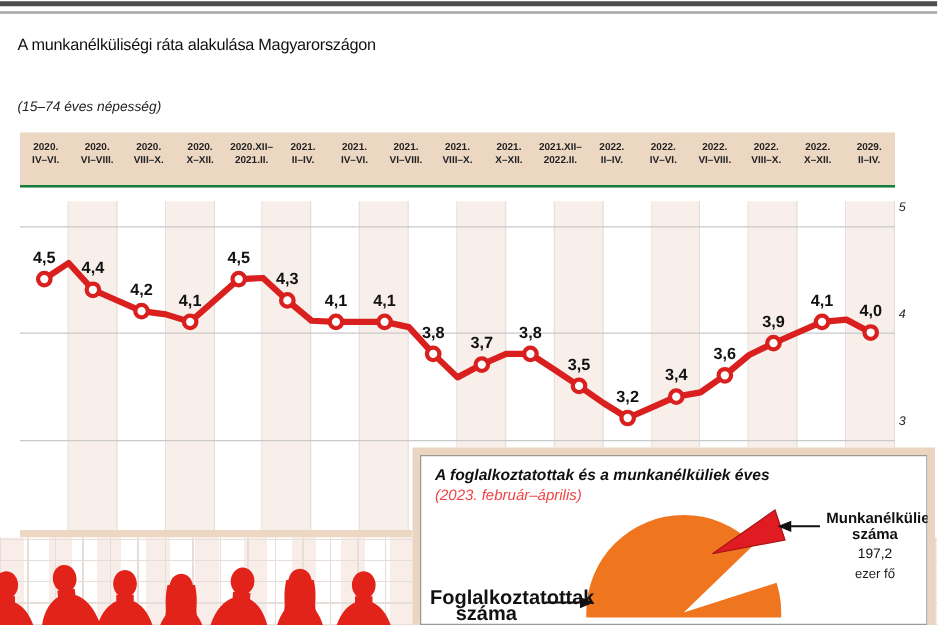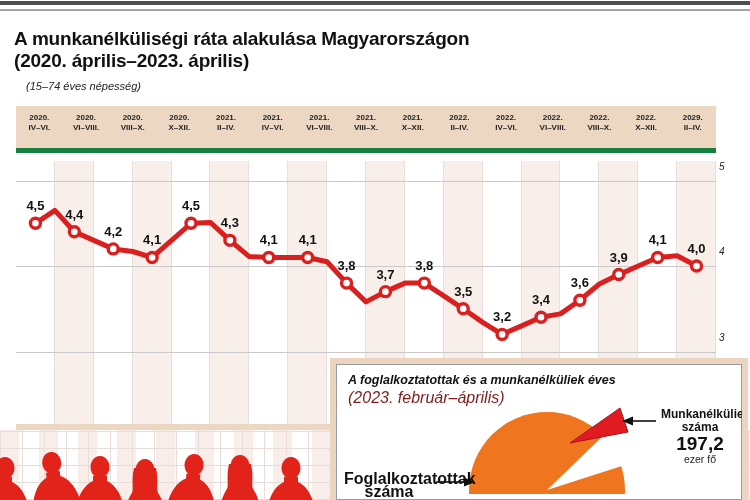--- a/index.html
+++ b/index.html
@@ -5,27 +5,27 @@
   html,body{margin:0;padding:0;background:#fff;}
   #stage{position:relative;width:750px;height:500px;overflow:hidden;background:#fff;
          font-family:"Liberation Sans",sans-serif;color:#111;}
   .abs{position:absolute;}
 
   
   #rule-dark{top:1px;left:0;width:750px;height:4px;background:#4e4e4e;}
   #rule-light{top:9px;left:0;width:750px;height:2px;background:#a5a5a5;}
 
   
-  #title1{top:28px;left:14px;font-size:19px;font-weight:bold;letter-spacing:-0.2px;}
+  #title1{top:28px;left:14px;font-size:13px;font-weight:normal;letter-spacing:-0.2px;}
   #title2{top:50px;left:14px;font-size:19px;font-weight:bold;letter-spacing:-0.2px;}
-  #subtitle{top:80px;left:14px;font-size:11px;font-style:italic;color:#222;margin-left:12px;}
+  #subtitle{top:80px;left:14px;font-size:11px;font-style:italic;color:#222;}
 
   
   #xband{top:106px;left:16px;width:700px;height:42px;background:#ecd7c3;
-         border-bottom:5px solid #15803d;display:flex;}
+         border-bottom:2px solid #15803d;display:flex;}
   .xcell{flex:1 1 0;text-align:center;padding-top:7px;font-size:8px;font-weight:bold;
          color:#222;line-height:10px;white-space:nowrap;overflow:visible;}
 
   
   #plot{top:161px;left:16px;width:700px;height:277px;}
   #stripes{top:0;left:0;width:700px;height:277px;display:flex;}
   .stripe{flex:1 1 0;border-right:1px solid #e6dfda;box-sizing:border-box;}
   .stripe.tint{background:#f8efea;}
   .gridline{left:0;width:700px;height:1px;background:#c9c9c9;}
   #line-svg{top:0;left:0;}
@@ -39,76 +39,83 @@
     background-image:
       repeating-linear-gradient(0deg,#e7ded9 0 1px,transparent 1px 17px),
       repeating-linear-gradient(90deg,#e7ded9 0 1px,transparent 1px 22px),
       repeating-linear-gradient(90deg,rgba(241,219,209,0.5) 0 19px,rgba(255,255,255,0) 19px 39px);}
   #people-svg{top:430px;left:0;z-index:2;}
 
   
   #inset{top:358px;left:330px;width:406px;height:136px;background:#fff;
          border:6px solid #ecd5c0;box-shadow:inset 0 0 0 1px #9a9a9a;z-index:5;overflow:hidden;}
   #inset-title{top:9px;left:12px;font-size:12.5px;font-weight:bold;font-style:italic;}
-  #inset-subtitle{top:25px;left:12px;font-size:16px;font-style:italic;color:#7f1d1d;}
+  #inset-subtitle{top:25px;left:12px;font-size:12px;font-style:italic;color:#ef4444;}
   #pie-svg{top:0;left:0;}
   #left-label{top:108px;left:8px;width:90px;text-align:center;font-size:16px;
               font-weight:bold;line-height:13px;}
   #right-label{top:44px;left:325px;width:78px;text-align:center;line-height:13px;}
   #right-label .rl{font-size:12px;font-weight:bold;}
-  #right-label .rv{font-size:19px;font-weight:bold;line-height:19px;}
+  #right-label .rv{font-size:11px;font-weight:normal;line-height:19px;}
   #right-label .ru{font-size:10.5px;line-height:12px;color:#222;}
 </style>
 </head>
 <body>
 
 <div id="stage">
   <div id="rule-dark" class="abs"></div>
   <div id="rule-light" class="abs"></div>
 
   <div id="title1" class="abs">A munkanélküliségi ráta alakulása Magyarországon</div>
-  <div id="title2" class="abs">(2020. április–2023. április)</div>
   <div id="subtitle" class="abs">(15–74 éves népesség)</div>
 
   <div id="xband" class="abs">
       <div class="xcell">
         <div>2020.</div>
         <div>IV–VI.</div>
       </div>
       <div class="xcell">
         <div>2020.</div>
         <div>VI–VIII.</div>
       </div>
       <div class="xcell">
         <div>2020.</div>
         <div>VIII–X.</div>
       </div>
       <div class="xcell">
         <div>2020.</div>
         <div>X–XII.</div>
       </div>
       <div class="xcell">
+        <div>2020.XII–</div>
+        <div>2021.II.</div>
+      </div>
+      <div class="xcell">
         <div>2021.</div>
         <div>II–IV.</div>
       </div>
       <div class="xcell">
         <div>2021.</div>
         <div>IV–VI.</div>
       </div>
       <div class="xcell">
         <div>2021.</div>
         <div>VI–VIII.</div>
       </div>
       <div class="xcell">
         <div>2021.</div>
         <div>VIII–X.</div>
       </div>
       <div class="xcell">
         <div>2021.</div>
         <div>X–XII.</div>
+      </div>
+      <div class="xcell">
+        <div>2021.XII–</div>
+        <div>2022.II.</div>
       </div>
       <div class="xcell">
         <div>2022.</div>
         <div>II–IV.</div>
       </div>
       <div class="xcell">
         <div>2022.</div>
         <div>IV–VI.</div>
       </div>
       <div class="xcell">

